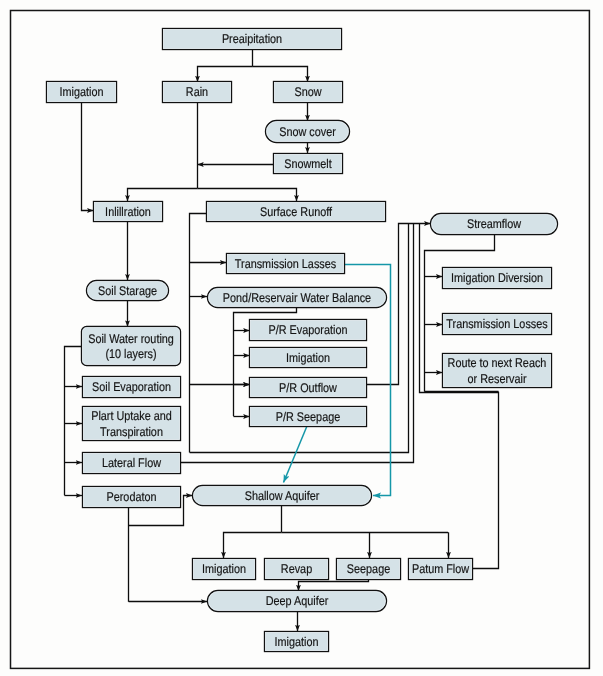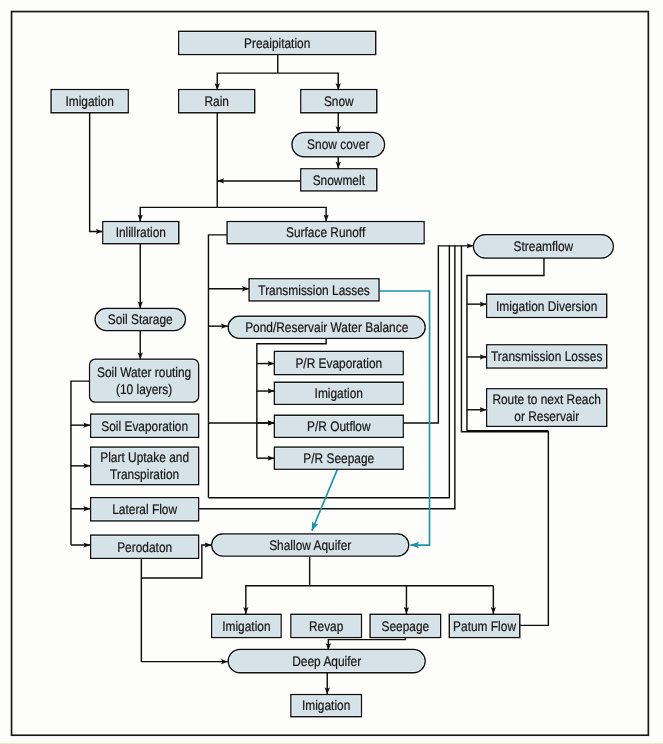--- a/index.html
+++ b/index.html
@@ -1,17 +1,17 @@
 <!DOCTYPE html>
 <html><head>
 <meta charset="utf-8">
 <style>
   html,body{margin:0;padding:0;background:#ffffff;}
   body{width:603px;height:676px;overflow:hidden;font-family:"Liberation Sans",sans-serif;}
-  #stage{position:relative;width:603px;height:676px;background:#84cc16;}
+  #stage{position:relative;width:603px;height:676px;background:#22c55e;}
   #stage svg{display:block;}
   text{font-family:"Liberation Sans",sans-serif;font-size:12.6px;fill:#141414;stroke:#141414;stroke-width:0.18;text-anchor:middle;text-rendering:geometricPrecision;paint-order:stroke fill;}
   .nodebox{fill:#d5e2e7;stroke:#111111;stroke-width:1.35;}
   .nodehl{fill:none;stroke:#e6eef2;stroke-width:0.8;}
   .link{stroke:#0d0d0d;stroke-width:1.3;fill:none;stroke-linecap:butt;stroke-linejoin:miter;}
   .alink{stroke:#1597a8;stroke-width:1.5;fill:none;stroke-linejoin:miter;}
   .frame{fill:none;stroke:#161616;stroke-width:1.5;}
 </style>
 </head>
 <body>

